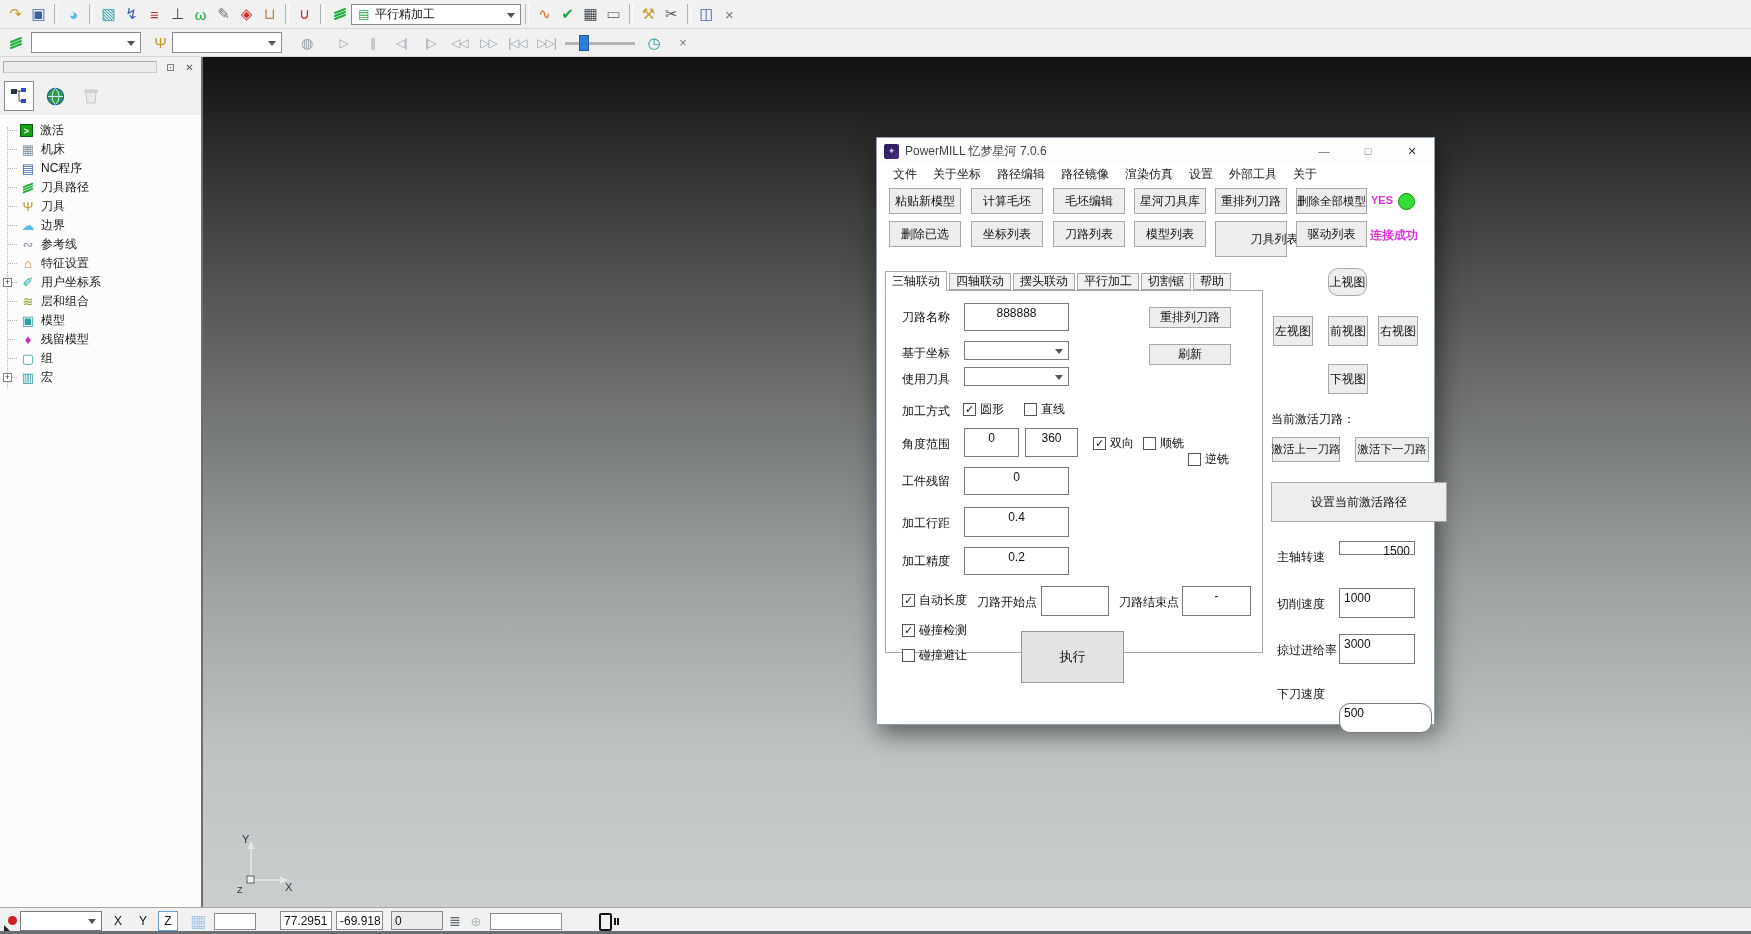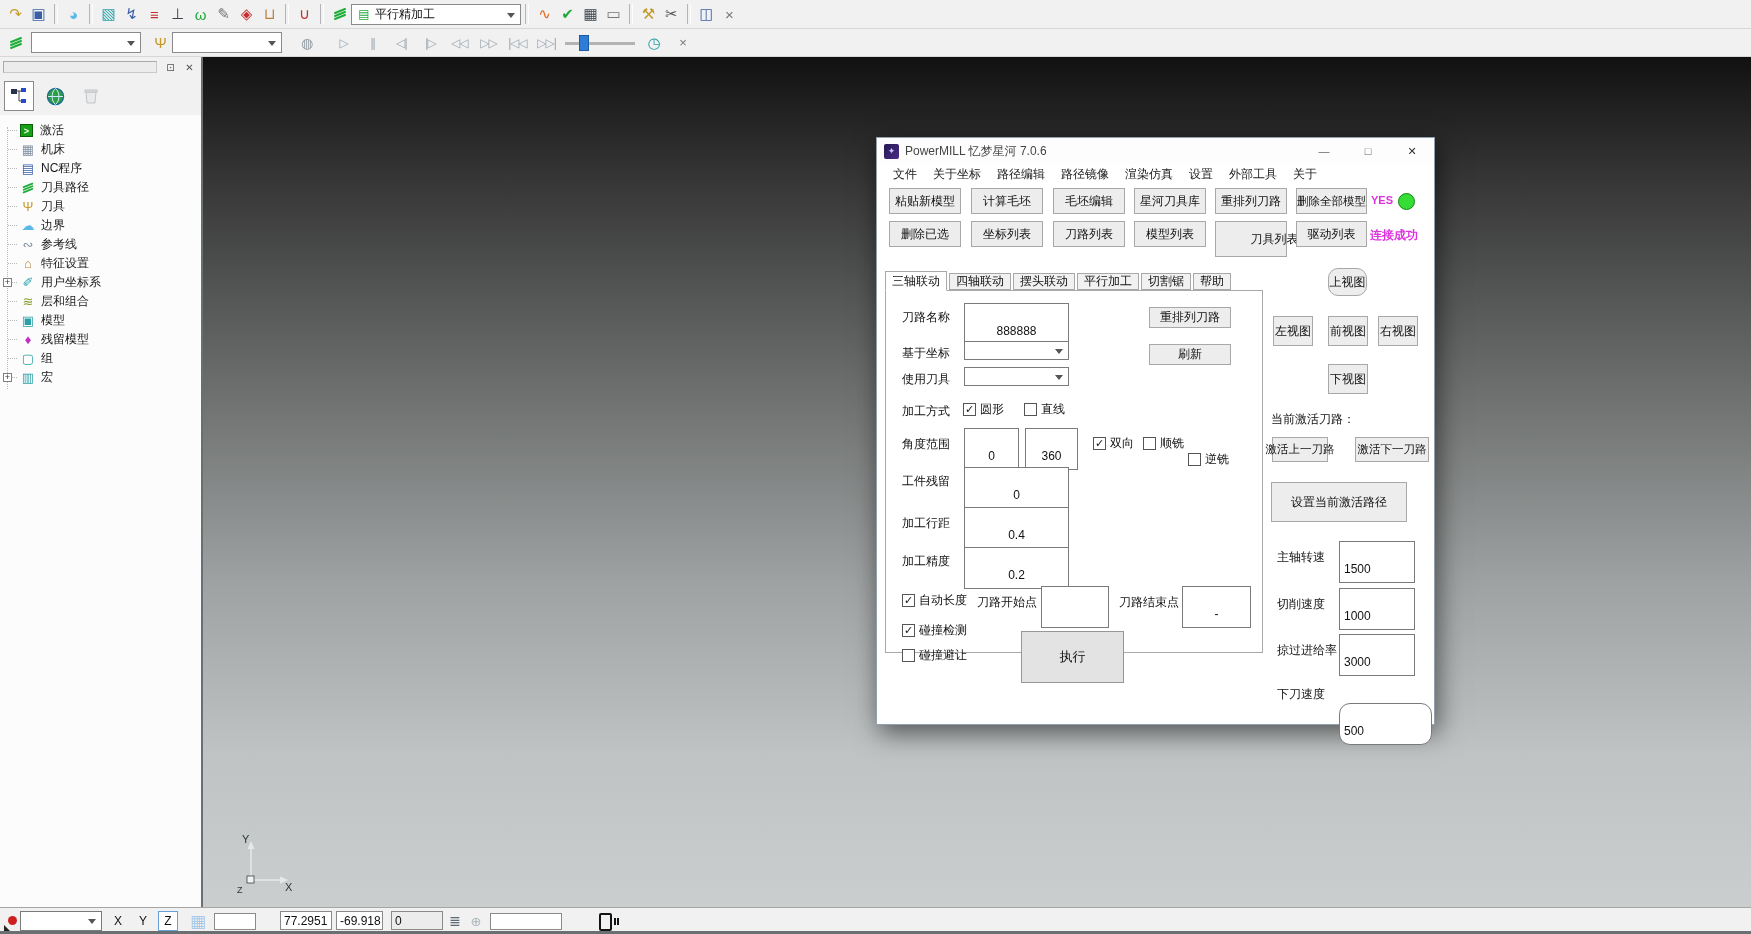--- a/index.html
+++ b/index.html
@@ -59,21 +59,21 @@
            display:flex;align-items:center;justify-content:center;border-radius:2px;margin-right:6px;}
   .title-text{font-size:12px;color:#444;}
   .wbtn{position:absolute;top:3px;width:30px;height:20px;display:flex;align-items:center;justify-content:center;
         font-size:11px;color:#666;}
   .menubar{position:absolute;left:0;top:26px;right:0;height:21px;display:flex;align-items:center;padding-left:8px;}
   .mitem{padding:0 8px;font-size:12px;color:#222;}
   .btn{position:absolute;background:#ededed;border:1px solid #a8a8a8;display:flex;align-items:center;
        justify-content:center;font-size:12px;color:#111;box-sizing:border-box;white-space:nowrap;}
   .lbl{position:absolute;font-size:12px;color:#111;white-space:nowrap;}
   .inp{position:absolute;background:#fff;border:1px solid #7a7a7a;font-size:12px;color:#111;
-       padding:20px 4px;box-sizing:border-box;}
+       padding:2px 4px;box-sizing:border-box;}
   .cmb{position:absolute;background:#fff;border:1px solid #7a7a7a;box-sizing:border-box;}
   .cmb .arr{position:absolute;right:5px;top:7px;width:0;height:0;border-left:4px solid transparent;
             border-right:4px solid transparent;border-top:5px solid #555;}
   .chk{position:absolute;display:flex;align-items:center;font-size:12px;color:#111;gap:4px;white-space:nowrap;}
   .box{width:13px;height:13px;border:1px solid #555;background:#fff;display:flex;align-items:center;
        justify-content:center;font-size:11px;color:#111;line-height:1;box-sizing:border-box;flex:0 0 auto;}
   .magenta{color:#dd33dd;font-weight:bold;}
   .tabstrip{position:absolute;left:8px;top:133px;display:flex;align-items:flex-end;z-index:3;}
   .tab{height:17px;padding:0 6px;font-size:12px;color:#111;background:#f1f1f1;border:1px solid #a8a8a8;
        display:flex;align-items:center;margin-right:2px;box-sizing:border-box;}
@@ -394,26 +394,26 @@
     <div class="btn bigexec" style="left:135px;top:340px;width:103px;height:52px;z-index:4;">执行</div>
   </div>
 
   <div class="btn" style="left:451px;top:130px;width:39px;height:28px;border-radius:10px;">上视图</div>
   <div class="btn" style="left:396px;top:178px;width:40px;height:30px;">左视图</div>
   <div class="btn" style="left:451px;top:178px;width:40px;height:30px;">前视图</div>
   <div class="btn" style="left:501px;top:178px;width:40px;height:30px;">右视图</div>
   <div class="btn" style="left:451px;top:226px;width:40px;height:30px;">下视图</div>
 
   <span class="lbl" style="left:394px;top:273px;">当前激活刀路：</span>
-  <div class="btn" style="left:395px;top:299px;width:56px;height:25px;font-size:11.5px;">激活上一刀路</div>
+  <div class="btn" style="left:395px;top:299px;width:68px;height:25px;font-size:11.5px;">激活上一刀路</div>
   <div class="btn" style="left:478px;top:299px;width:74px;height:25px;font-size:11.5px;">激活下一刀路</div>
-  <div class="btn" style="left:394px;top:344px;width:136px;height:40px;text-align:center;">设置当前激活路径</div>
+  <div class="btn" style="left:394px;top:344px;width:176px;height:40px;text-align:center;">设置当前激活路径</div>
 
   <span class="lbl" style="left:400px;top:411px;">主轴转速</span>
-  <div class="inp" style="left:462px;top:403px;width:76px;height:24px;">1500</div>
+  <div class="inp" style="left:462px;top:403px;width:76px;height:14px;text-align:right;">1500</div>
   <span class="lbl" style="left:400px;top:458px;">切削速度</span>
   <div class="inp" style="left:462px;top:450px;width:76px;height:30px;">1000</div>
   <span class="lbl" style="left:400px;top:504px;">掠过进给率</span>
   <div class="inp" style="left:462px;top:496px;width:76px;height:30px;">3000</div>
   <span class="lbl" style="left:400px;top:548px;">下刀速度</span>
   <div class="inp" style="left:462px;top:565px;width:93px;height:30px;border-radius:11px;">500</div>
 </div>
 
 <div id="statusbar">
   <span class="reddot"></span>

